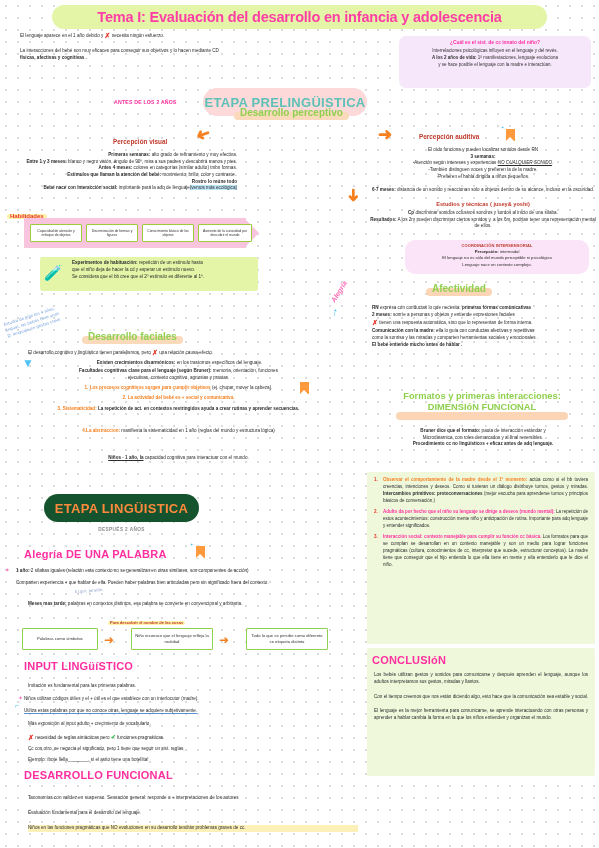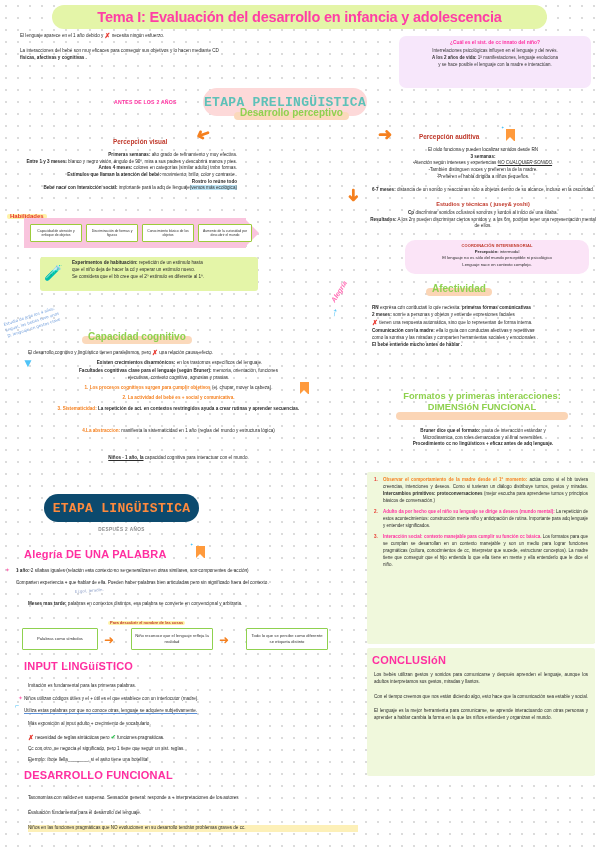--- a/index.html
+++ b/index.html
@@ -43,29 +43,29 @@
     background:#f7e7fb; border-radius:7px; padding:4px 6px;
   }
   .lilac-title{
     font-size:4.9px; font-weight:bold; color:#ff2fa0; text-align:center; margin-bottom:3px;
   }
   .lilac-body{ font-size:4.5px; line-height:1.5; text-align:center; color:#333; }
 
   
   .pill{
     position:absolute; border-radius:16px; display:flex; align-items:center; justify-content:center;
-    font-weight:bold; letter-spacing:0.3px;font-family:Liberation Mono, monospace;
+    font-weight:bold; letter-spacing:0.3px;
   }
   .pill-pre{
     left:203px; top:88px; width:164px; height:28px;
     background:#fdd9d9; color:#5ec1b8; font-size:13px;
   }
   .pill-ling{
     left:44px; top:494px; width:155px; height:28px;
-    background:#0c4a6e; color:#ff8a3d; font-size:13px;
+    background:#14532d; color:#ff8a3d; font-size:13px;
   }
   .pre-label{
     position:absolute; left:114px; top:99px; font-size:5.2px; font-weight:bold; color:#ff2fa0;
     letter-spacing:0.2px;
   }
   .ling-sub{
     position:absolute; left:44px; top:527px; width:155px; text-align:center;
     font-size:4.7px; font-weight:bold; color:#8a8a8a; letter-spacing:0.4px;
   }
 
@@ -303,21 +303,21 @@
     <b>RN</b><span> expresa con conductas lo que necesita: </span><b>primeras formas comunicativas</b><br>
     <b>2 meses:</b><span> sonríe a personas y objetos y entiende expresiones faciales</span><br>
     <span class="xmark">✗</span> <span>tienen una respuesta automática, sino que lo representan de forma interna.</span><br>
     <b>Comunicación con la madre:</b><span> ella lo guía con conductas afectivas y repetitivas</span><br>
     <span>como la sonrisa y las miradas y comparten herramientas sociales y emocionales .</span><br>
     <b>El bebé entiende mucho antes de hablar .</b>
   </div>
 
   <div class="note-blue" style="left:4px; top:311px; width:70px;">Estudio de Jelle los 4 años:<br>lingual, las bebes tuvo unos<br>D: lenguaje en gestos clave</div>
   <div class="hl-wrap hl-peach h-dcog">
-    <span class="hl-inner">Capacidad cognitivo</span>
+    <span class="hl-inner">Desarrollo faciales</span>
   </div>
   <div class="t" style="left:28px; top:348px; width:305px;">
     <span>El desarrollo cognitivo y lingüístico tienen paralelismos, pero</span>
     <span class="xmark">✗</span>
     <span>una relación causa-efecto.</span>
   </div>
   <div class="blue-arrow" style="left:22px; top:357px;">▼</div>
   <div class="t c" style="left:22px; top:360px; width:315px;">
     <b>Existen  crecimientos disarmónicos:</b><span> en los trastornos específicos del lenguaje.</span>
   </div>

